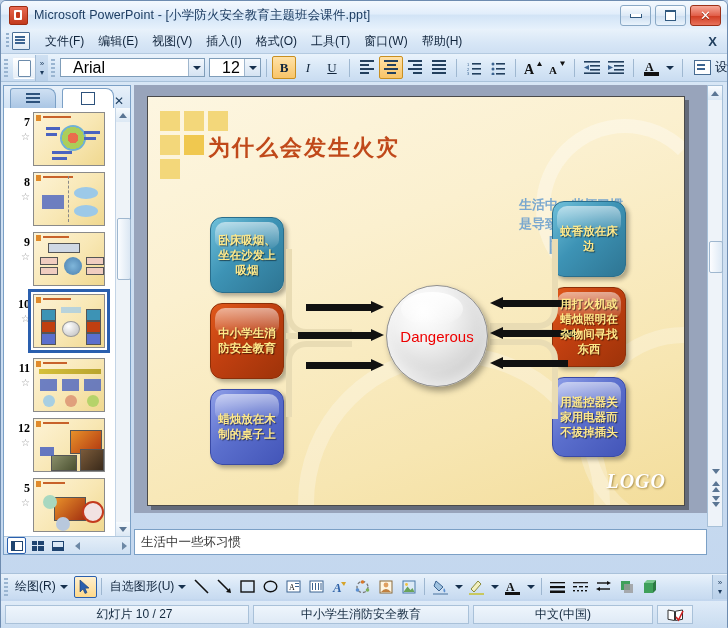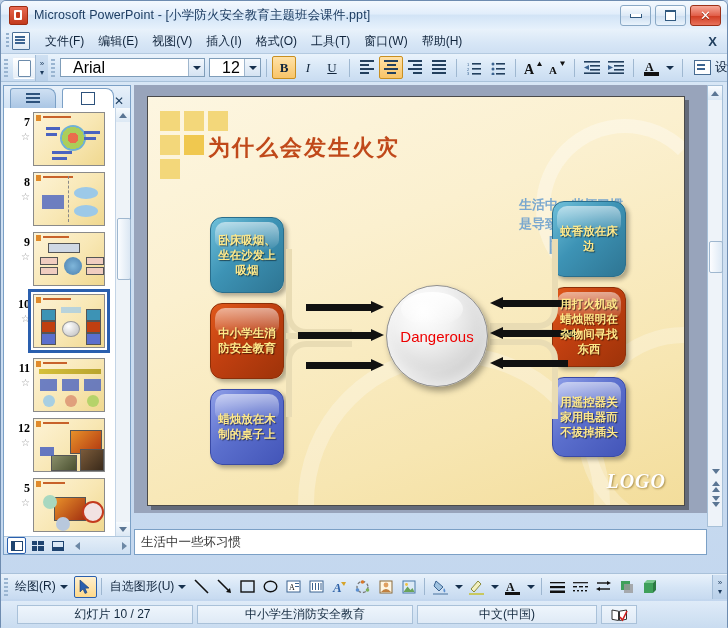--- a/index.html
+++ b/index.html
@@ -337,21 +337,21 @@
   .statusbar{
     position:absolute;left:0;top:600px;width:100%;height:27px;
     background:linear-gradient(180deg,#dfebf8,#c9dcf0);
     display:flex;align-items:center;box-sizing:border-box;padding:0 4px;
   }
   .scell{
     height:19px;border:1px solid #a9c1d9;background:linear-gradient(180deg,#eef5fc,#dfeaf6);
     display:flex;align-items:center;justify-content:center;
     font-size:12px;color:#13293f;margin-right:4px;box-sizing:border-box;
   }
-  .s1{width:176px;margin-left:12px;padding-left:15px;}
+  .s1{width:244px;padding-left:15px;}
   .s2{width:216px;}
   .s3{width:180px;}
   .s4{width:36px;}
   svg{display:block;}
 </style>
 </head>
 <body>
 
 <div class="win">
 

